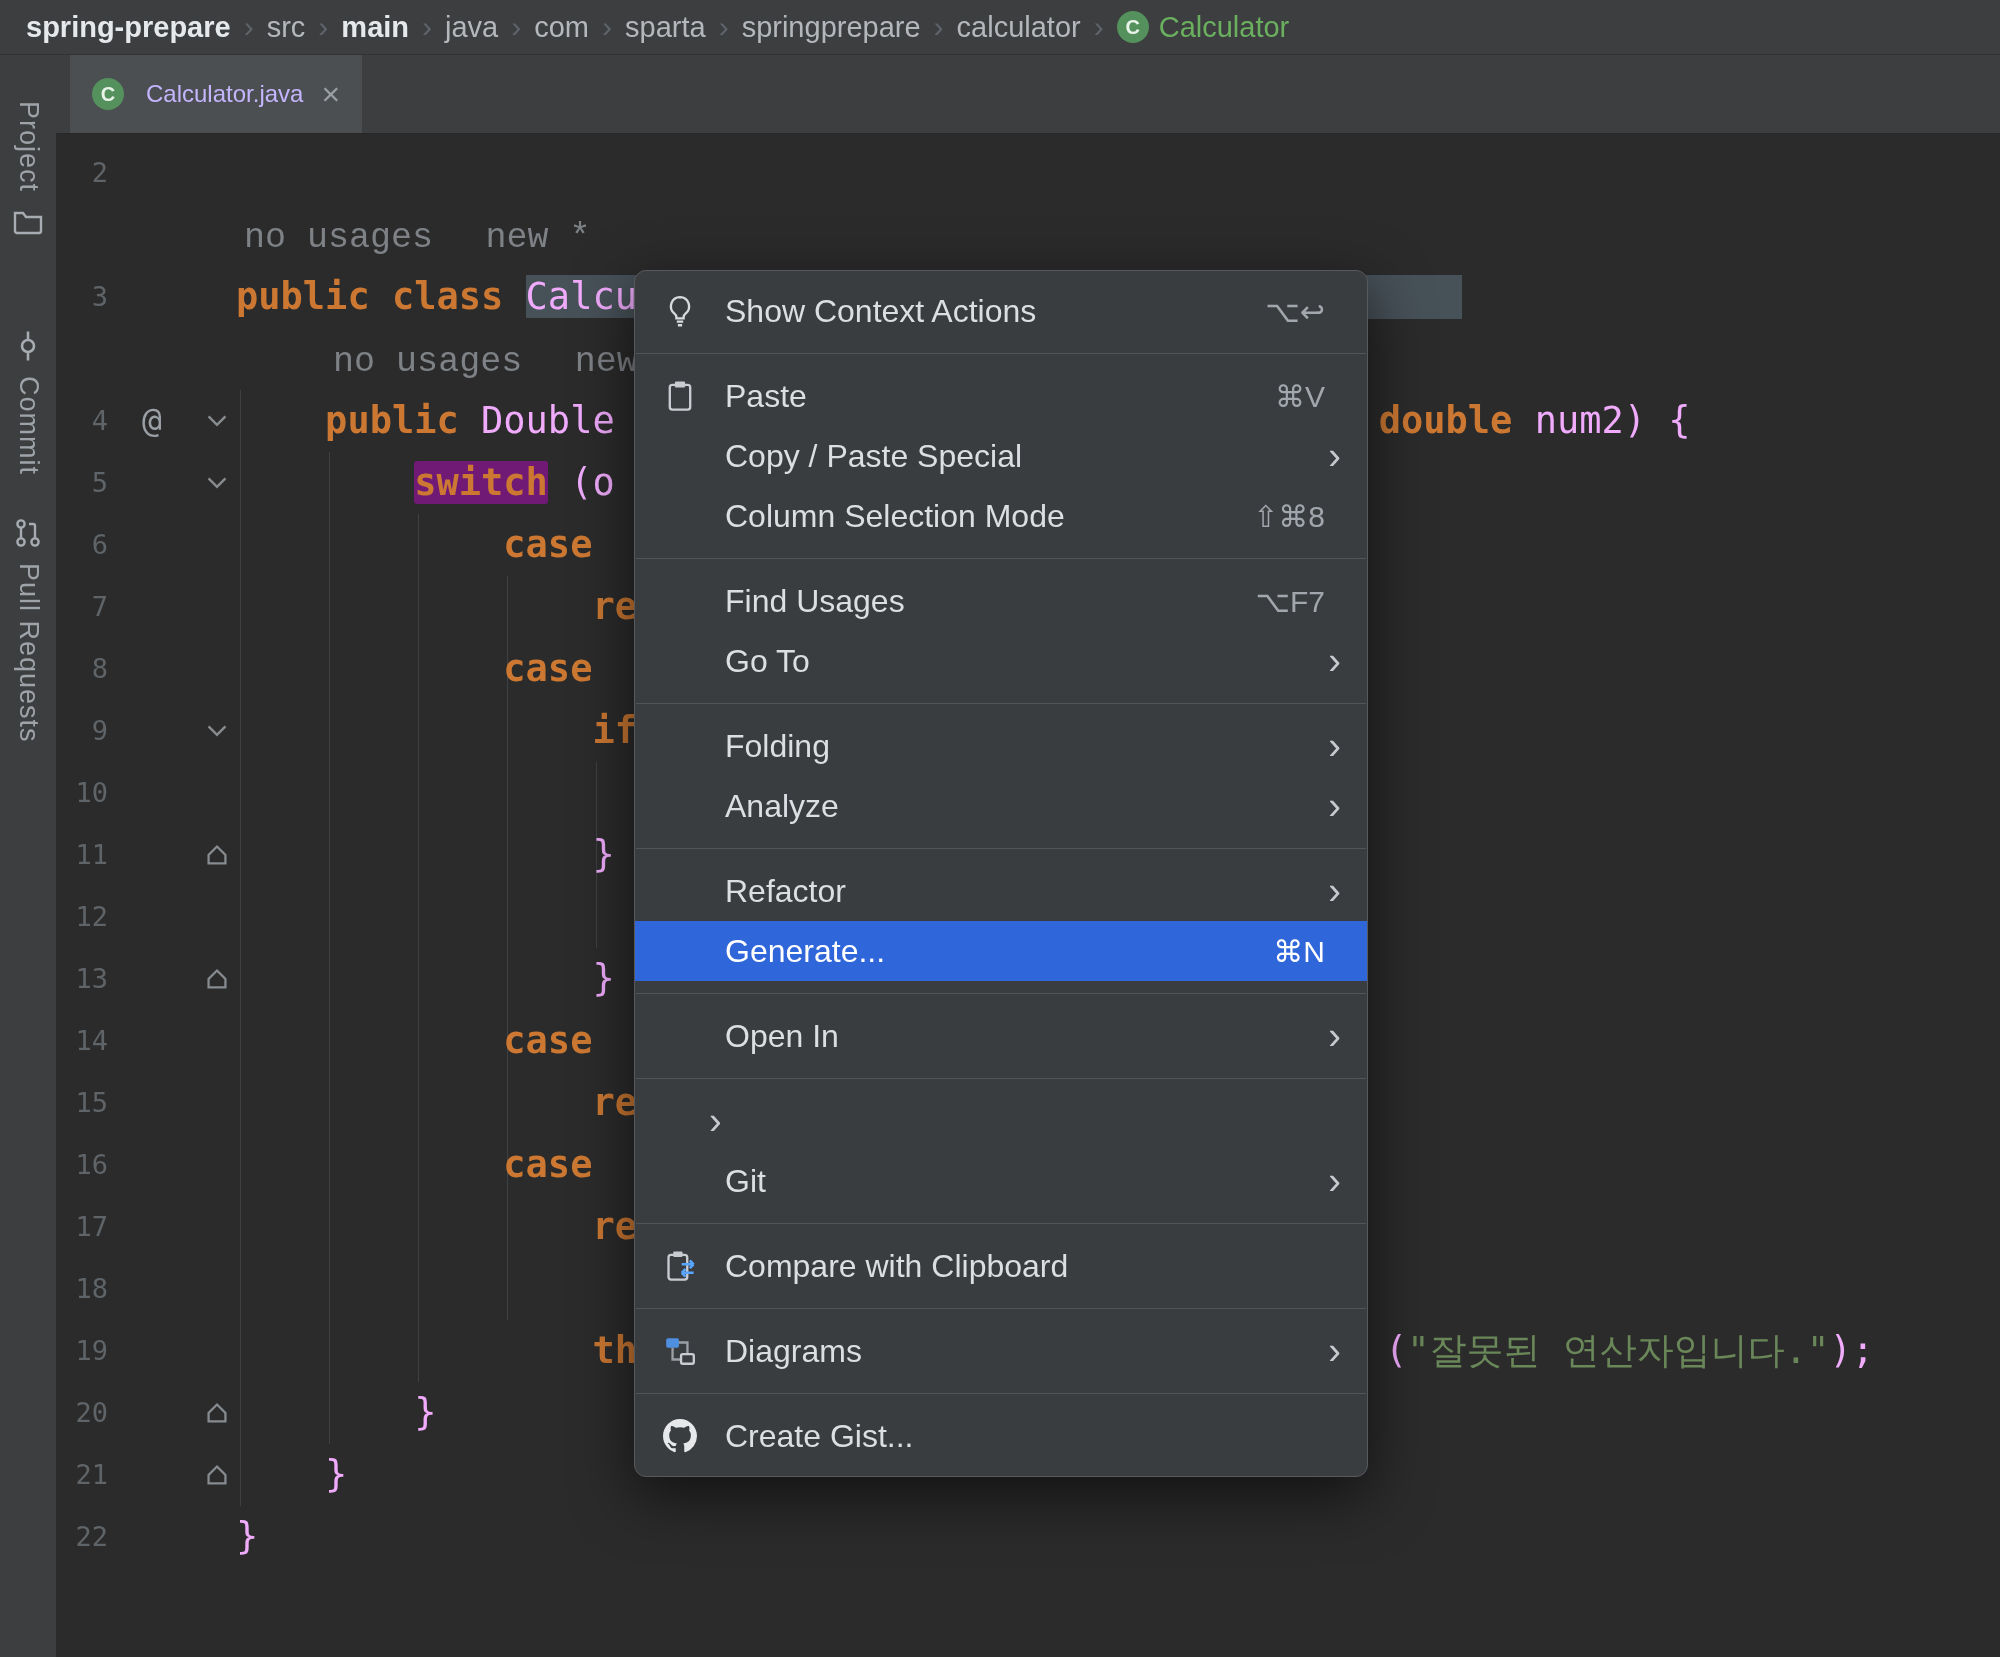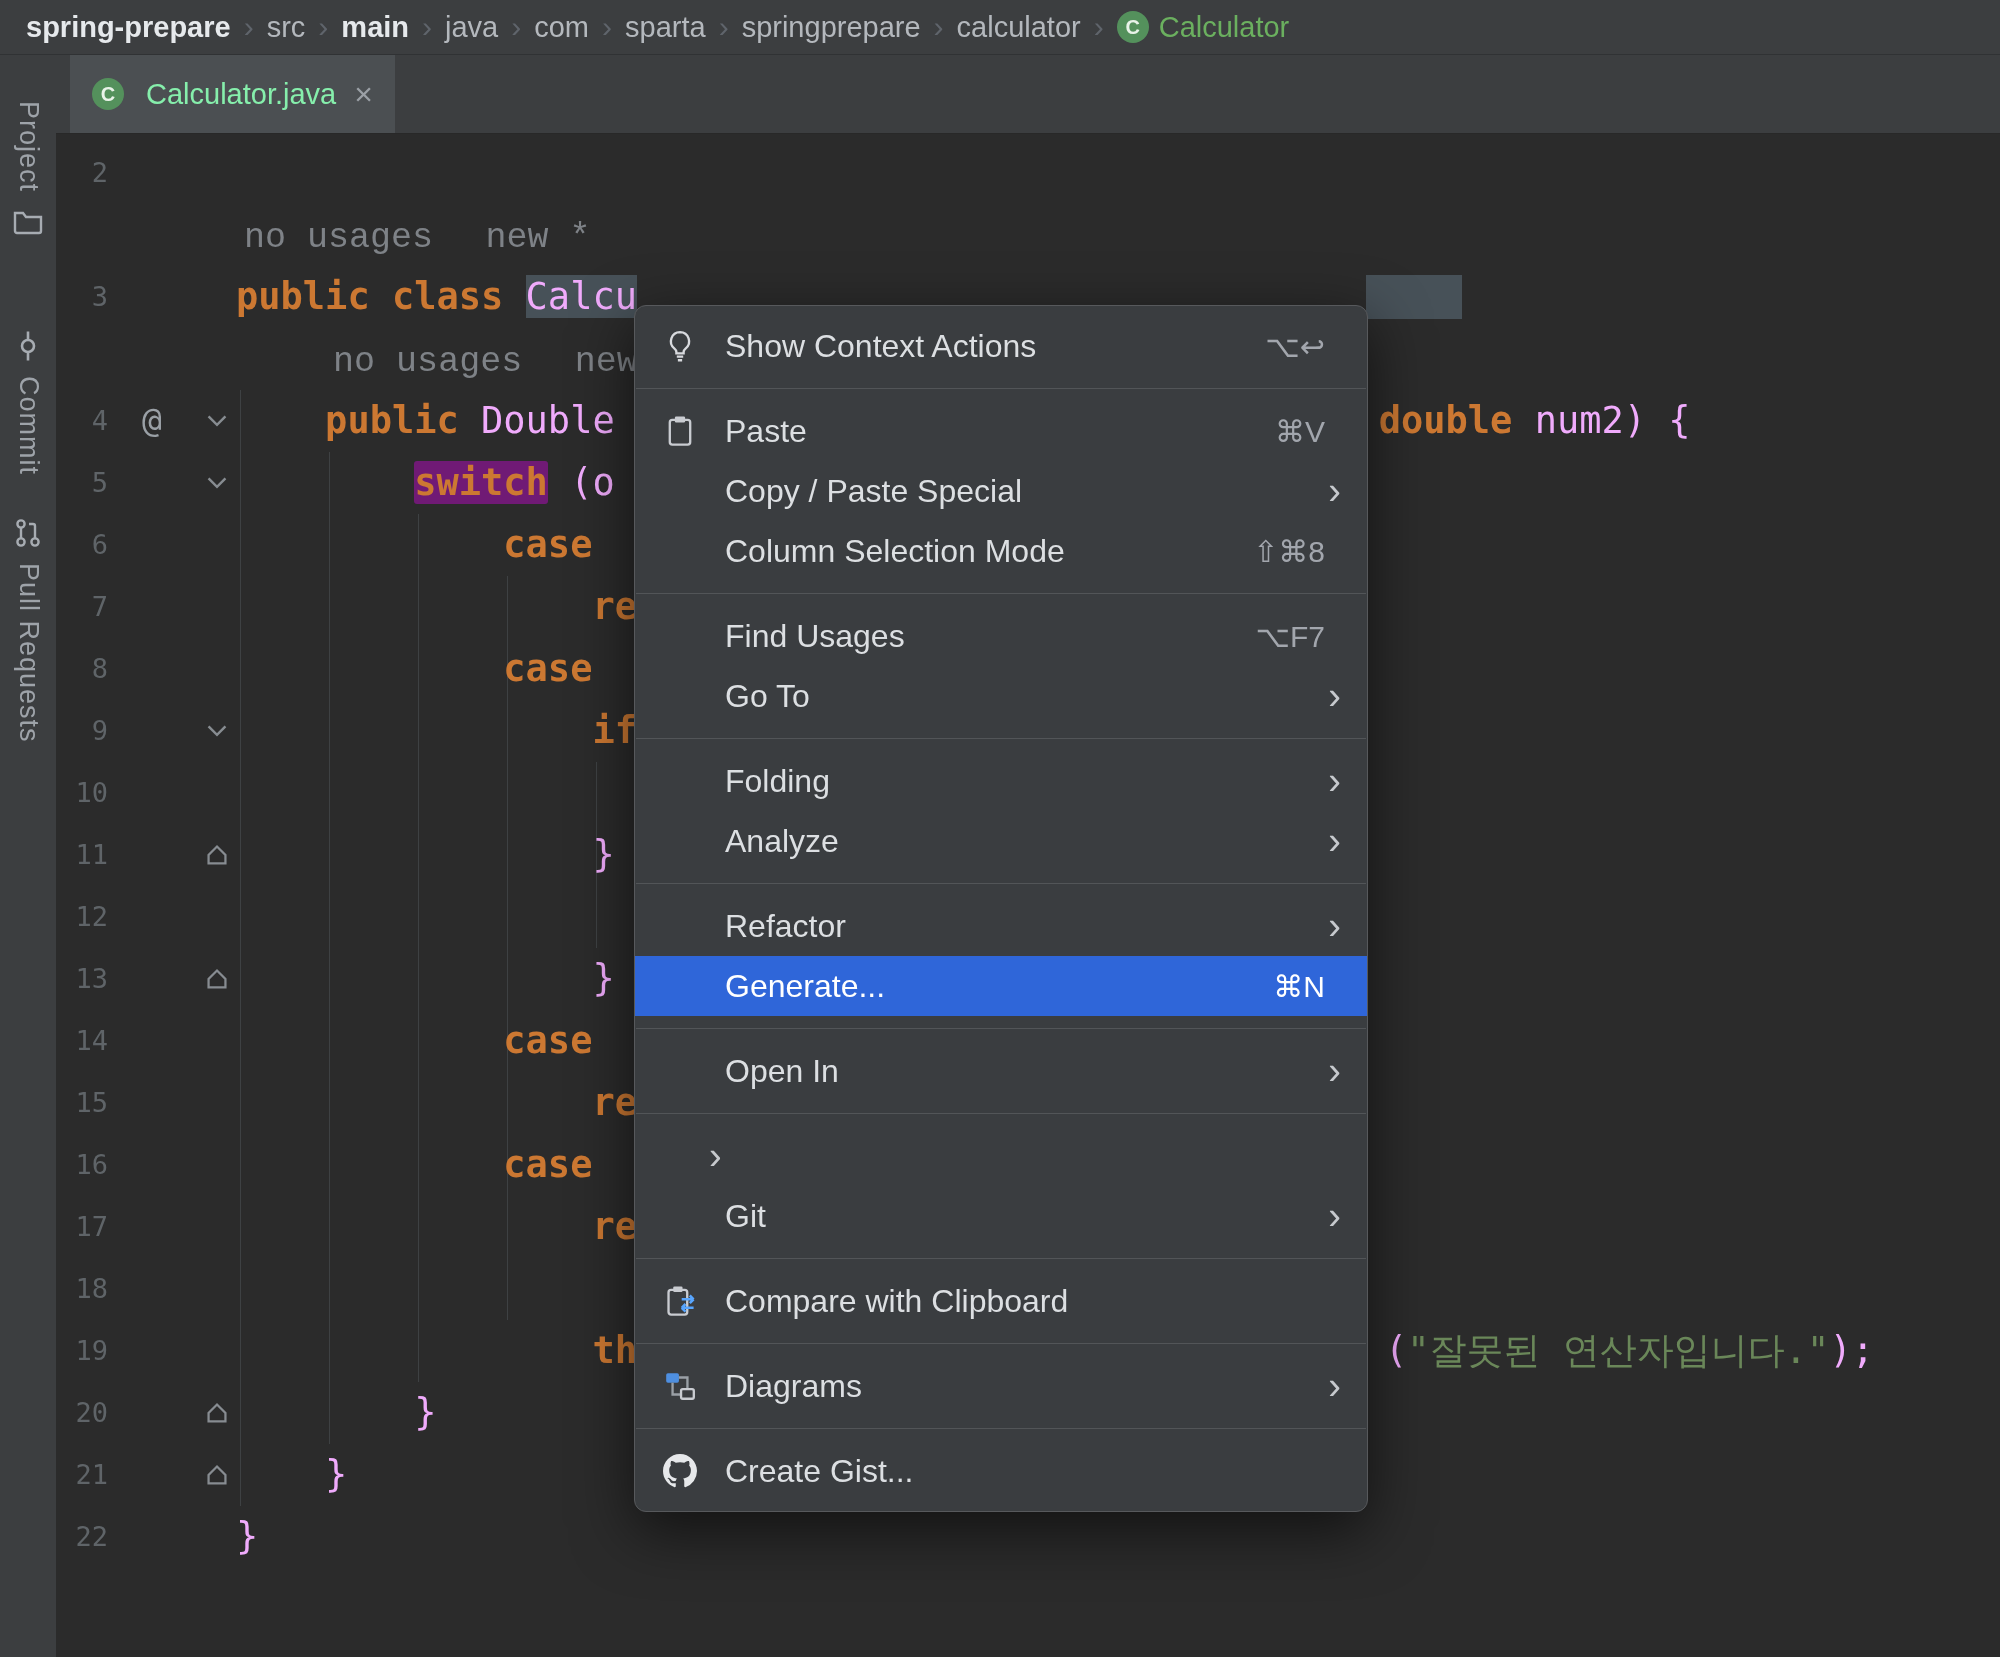--- a/index.html
+++ b/index.html
@@ -26,21 +26,21 @@
   .stripe-item:nth-of-type(1){margin-top:46px;}
   .stripe-item:nth-of-type(2){margin-top:92px;}
   .stripe-item:nth-of-type(3){margin-top:42px;}
   .vlabel{writing-mode:vertical-rl;font-size:27px;color:#9ea3a9;letter-spacing:1px;}
   .st-icon svg{width:32px;height:32px;display:block;}
 
   
   .tab-bar{position:absolute;top:55px;left:56px;right:0;height:78px;background:#3c3e40;
         border-bottom:1px solid #282828;display:flex;align-items:stretch;padding-left:14px;}
   .tab{display:flex;align-items:center;gap:12px;padding:0 22px;background:#4b4f52;cursor:default;}
-  .tab-label{color:#86efac;font-size:29px;}
+  .tab-label{color:#c4b5fd;font-size:24px;}
   .tab-close{color:#9ba0a6;font-size:32px;margin-left:6px;line-height:1;}
 
   
   .editor{position:absolute;top:134px;left:56px;right:0;bottom:0;background:#2b2b2b;
         font-family:"DejaVu Sans Mono",monospace;font-size:37px;overflow:hidden;}
   .indent-guide{position:absolute;width:1px;background:#3e4143;}
   .lines{position:relative;padding-top:8px;}
   .row{height:62px;position:relative;}
   .lnum{position:absolute;left:0;top:0;width:52px;height:62px;line-height:62px;text-align:right;
         color:#5f6468;font-size:27px;}
@@ -53,21 +53,21 @@
   .s{color:#6a8759;}
   .inlay{font-family:Liberation Mono, monospace;font-size:35px;color:#7e8287;margin-left:8px;}
   .hl-word{background:#701a75;border-radius:3px;text-align:center;}
   .hl-sel{background:#475158;}
   .gap{display:inline-block;height:1px;}
   .extra-hl{position:absolute;top:9px;height:44px;background:#475158;}
 
   
   .context-menu{position:absolute;left:634px;top:270px;width:732px;background:#3a3d40;
         border:1px solid #57595c;border-radius:12px;padding:10px 0;z-index:20;
-        box-shadow:0 18px 60px rgba(0,0,0,.6);font-size:32px;color:#dcdfe2;margin-top:35px;}
+        box-shadow:0 18px 60px rgba(0,0,0,.6);font-size:32px;color:#dcdfe2;}
   .menu-item{height:60px;display:flex;align-items:center;cursor:default;}
   .mi-icon{width:58px;margin-left:16px;flex:0 0 auto;display:flex;justify-content:center;align-items:center;}
   .mi-icon svg{width:34px;height:34px;display:block;}
   .mi-label{flex:1;margin-left:16px;white-space:nowrap;}
   .mi-shortcut{color:#a2a6ad;margin-right:42px;font-size:30px;white-space:nowrap;}
   .mi-arrow{color:#c6c9cd;margin-right:26px;font-size:38px;line-height:1;}
   .menu-item.selected{background:#2f66d9;color:#ffffff;}
   .menu-item.selected .mi-shortcut{color:#ffffff;}
   .menu-sep{height:1px;background:#525558;margin:12px 1px;}
 </style>

